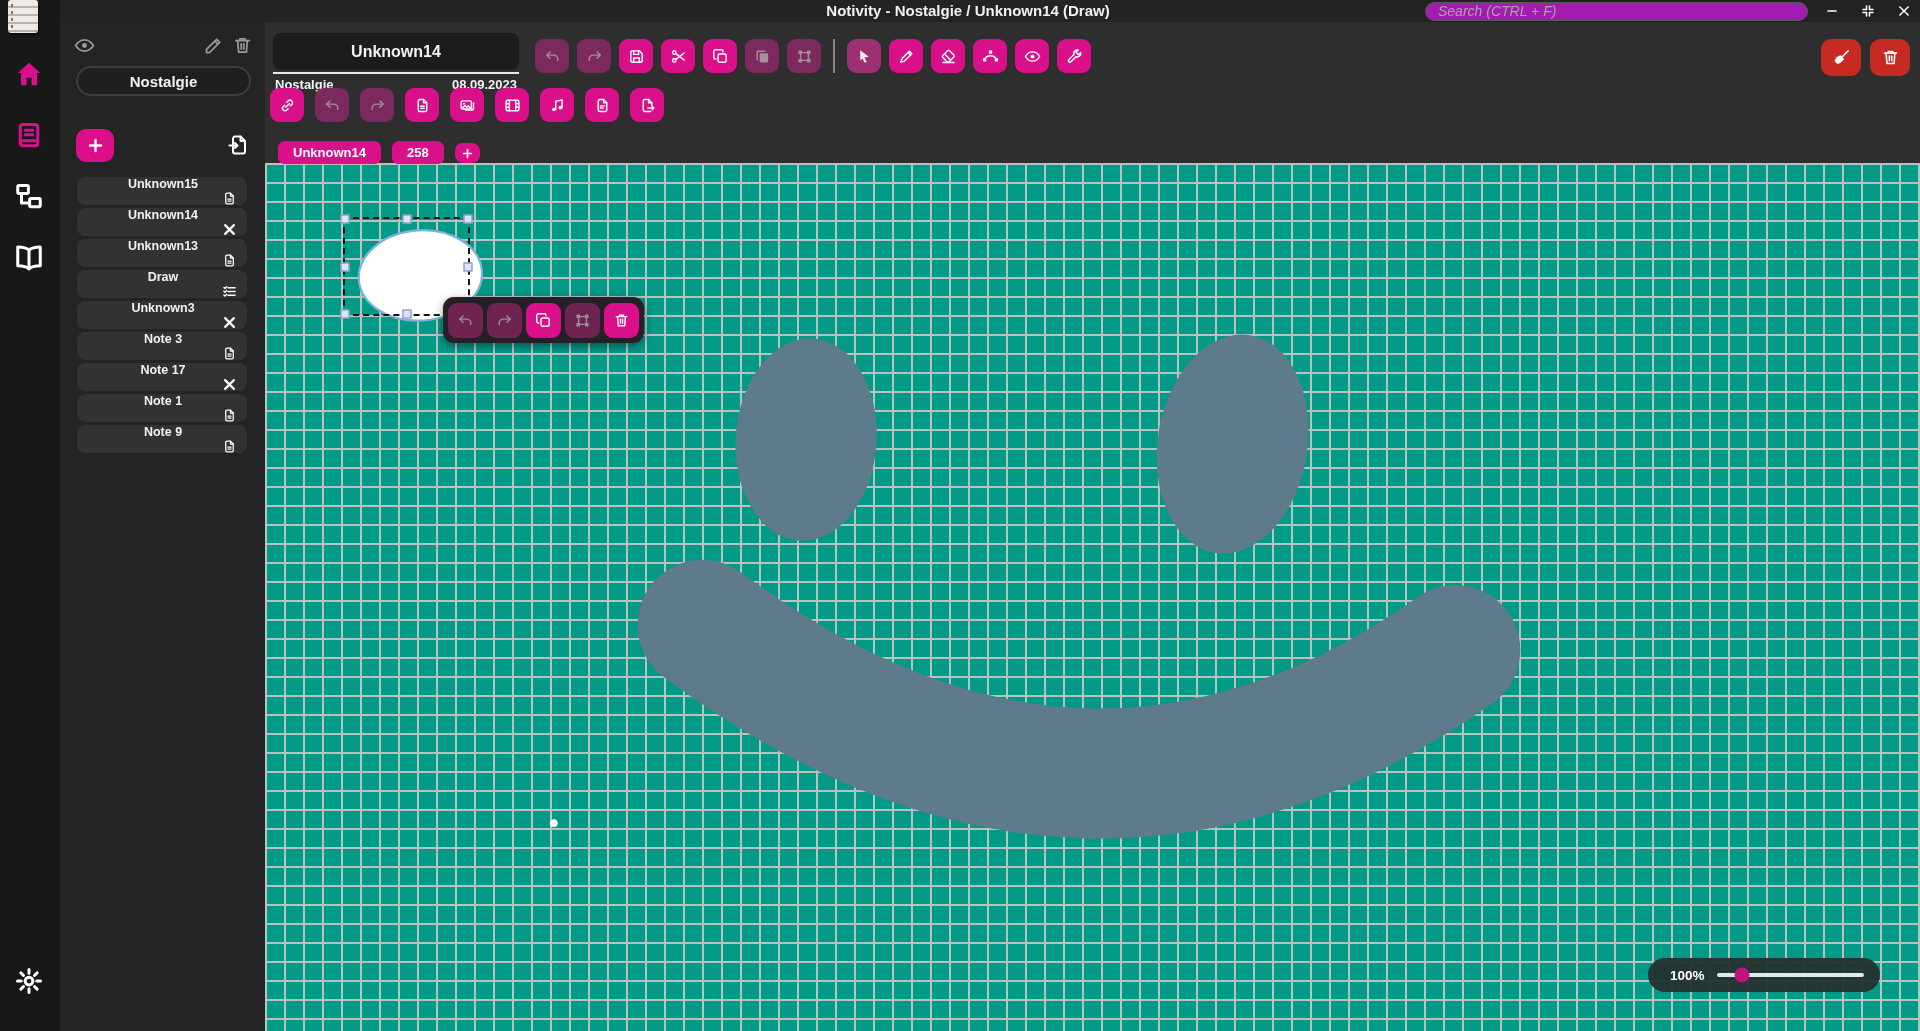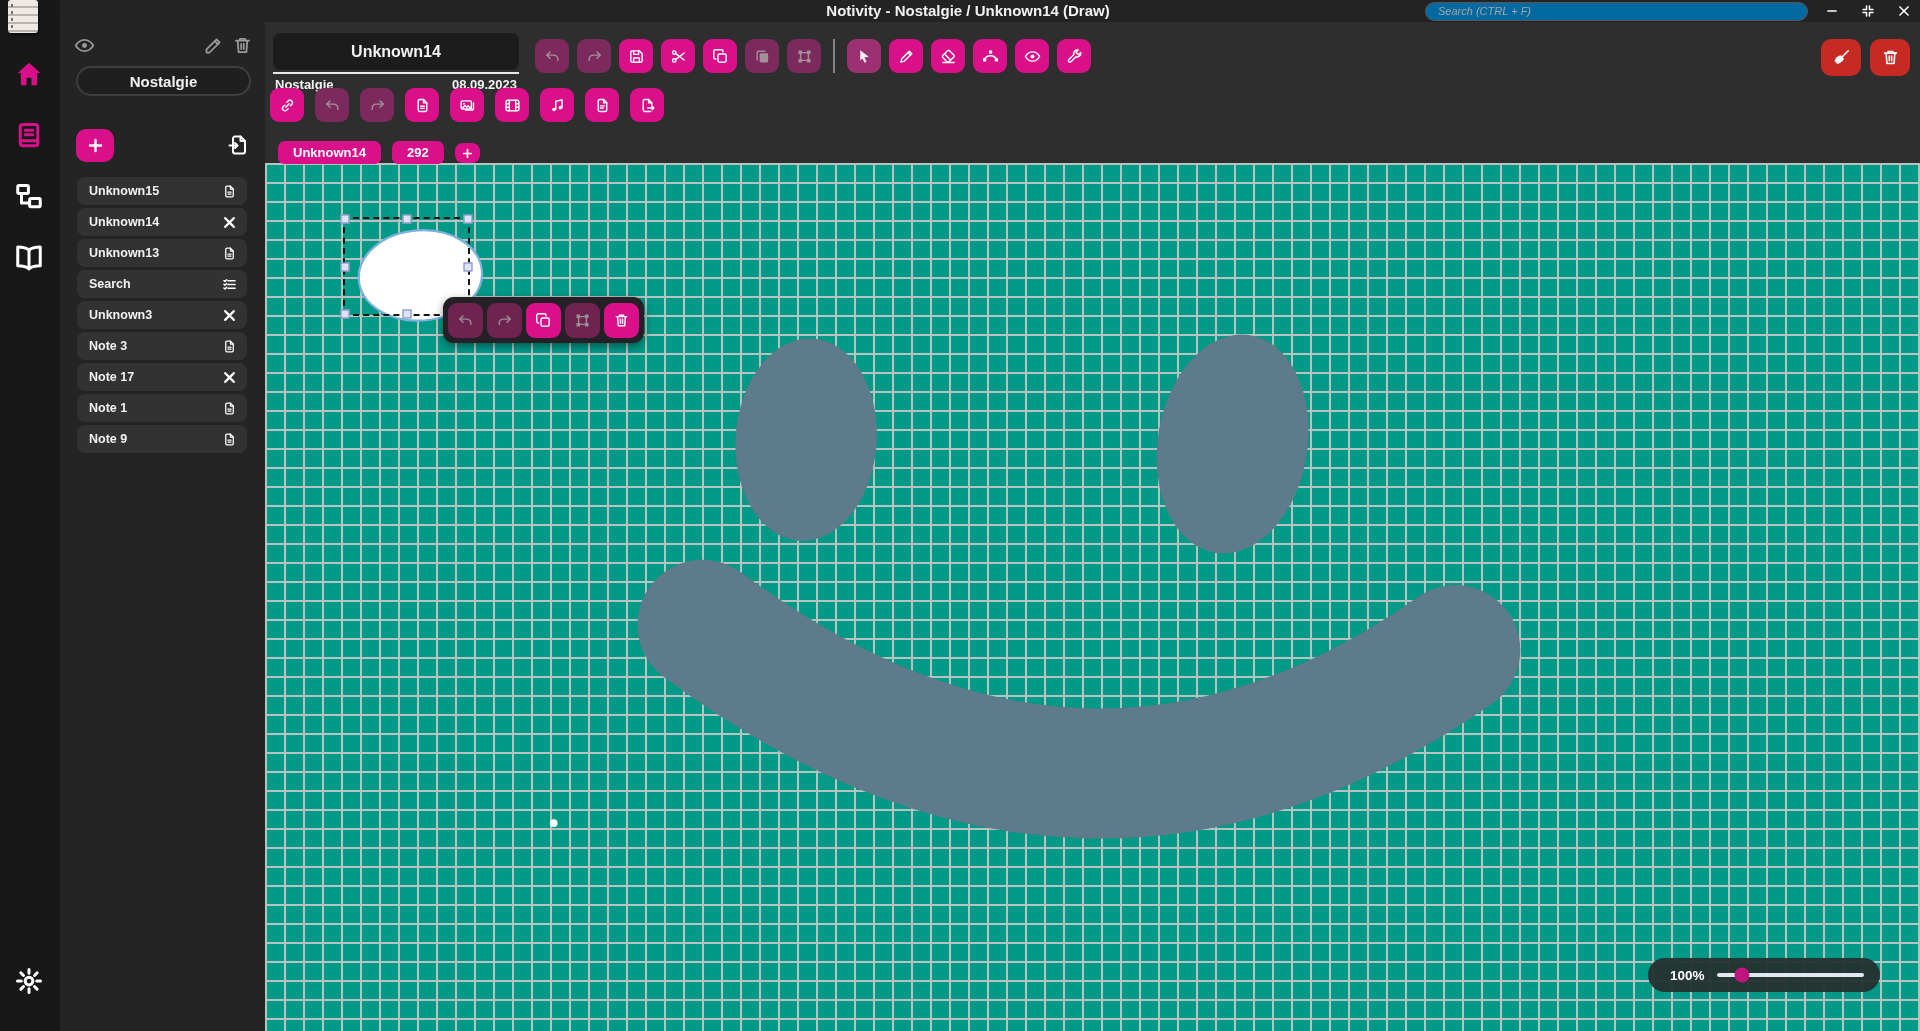--- a/index.html
+++ b/index.html
@@ -14,22 +14,22 @@
   .ic{width:1em;height:1em;display:block;}
   .ic path,.ic rect,.ic circle,.ic ellipse{stroke:currentColor;stroke-width:2;fill:none;stroke-linecap:round;stroke-linejoin:round;}
   .ic .f{fill:currentColor;stroke:none;}
   .icb{display:grid;place-items:center;}
 
   
   .titlebar{position:absolute;left:0;top:0;width:100%;height:22px;background:var(--bar-bg);z-index:5;}
   .win-title{position:absolute;left:16px;right:0;top:0;height:22px;line-height:22px;text-align:center;
     color:var(--txt);font-weight:bold;font-size:15px;}
   .tb-right{position:absolute;right:6px;top:0;height:22px;display:flex;align-items:center;gap:14px;z-index:6;}
-  .search{width:383px;height:19px;background:#0369a1;border:1px solid #585858;border-radius:10px;
-    color:#cfcfcf;font-style:italic;font-size:11px;padding:0 12px;outline:none;}
+  .search{width:383px;height:19px;background:#a21caf;border:1px solid #585858;border-radius:10px;
+    color:#cfcfcf;font-style:italic;font-size:14px;padding:0 12px;outline:none;}
   .search::placeholder{color:#a5a5a5;}
   .winbtn{width:20px;height:20px;background:transparent;color:#fff;font-size:15px;display:grid;place-items:center;cursor:pointer;}
   .winbtn .ic{width:14px;height:14px;}
   .winbtn .ic path{stroke-width:2.6;}
 
   
   .rail{position:absolute;left:0;top:0;width:60px;height:1031px;background:var(--rail-bg);z-index:7;}
   .logo{position:absolute;left:8px;top:0px;width:30px;height:33px;background:#efe9e6;border-radius:3px;
     box-shadow:1px 2px 3px rgba(0,0,0,.5);
     background-image:repeating-linear-gradient(#efe9e6 0 6px,#b9b2ae 6px 8px);}
@@ -49,21 +49,21 @@
   .nb-title{position:absolute;left:16px;right:14px;top:44px;height:30px;background:#1f1f1f;
     border:2px solid #3e3e3e;border-radius:15px;color:var(--txt);font-weight:bold;font-size:15px;
     display:grid;place-items:center;}
   .panel-actions{position:absolute;left:16px;right:14px;top:106px;height:34px;display:flex;align-items:center;}
   .add-btn{width:38px;height:33px;border-radius:10px;background:var(--pink);color:#fff;cursor:pointer;display:grid;place-items:center;}
   .add-btn .ic{width:19px;height:19px;} .add-btn .ic path{stroke-width:3;}
   .import-btn{margin-left:auto;background:transparent;color:#fff;cursor:pointer;display:grid;place-items:center;}
   .import-btn .ic{width:24px;height:24px;}
   .notes{position:absolute;left:17px;right:18px;top:155px;display:flex;flex-direction:column;gap:3px;}
   .note-item{height:28px;background:var(--item-bg);border-radius:8px;display:flex;align-items:center;
-    padding:0 10px 0 12px;color:var(--txt);cursor:pointer;}
+    padding:0 10px 0 12px;color:var(--txt);cursor:pointer;flex-direction:column;}
   .note-item .lbl{font-weight:bold;font-size:12.5px;}
   .note-item .nic{margin-left:auto;color:#fff;display:grid;place-items:center;}
   .note-item .nic .ic{width:15px;height:15px;}
 
   
   .header{position:absolute;left:265px;top:22px;right:0;height:141px;background:var(--header-bg);z-index:4;}
   .title-field{position:absolute;left:8px;top:11px;width:246px;height:37px;background:var(--field-bg);
     border-radius:8px;color:var(--txt);font-weight:bold;font-size:16px;text-align:center;outline:none;}
   .title-underline{position:absolute;left:8px;top:50px;width:246px;height:2px;background:#e8e8e8;}
   .meta{position:absolute;left:10px;top:55px;width:242px;display:flex;color:var(--txt);
@@ -242,21 +242,21 @@
           <span class="lbl">Unknown13</span>
           <span class="nic">
             <svg class="ic" viewBox="0 0 24 24" aria-hidden="true">
               <path d="M13.5 3.5H8a2 2 0 0 0-2 2v13a2 2 0 0 0 2 2h8a2 2 0 0 0 2-2V8z"></path>
               <path d="M13.5 3.5V8H18"></path>
               <path d="M9.5 13h5M9.5 16h5"></path>
             </svg>
           </span>
         </div>
         <div class="note-item">
-          <span class="lbl">Search</span>
+          <span class="lbl">Draw</span>
           <span class="nic">
             <svg class="ic" viewBox="0 0 24 24" aria-hidden="true">
               <path d="M9.5 6H21M9.5 12H21M9.5 18H21" style="stroke-width:2.2"></path>
               <path d="m3 5.5 1.7 1.7 2.8-2.8M3 11.5l1.7 1.7 2.8-2.8M3 17.5l1.7 1.7 2.8-2.8" style="stroke-width:2.2"></path>
             </svg>
           </span>
         </div>
         <div class="note-item">
           <span class="lbl">Unknown3</span>
           <span class="nic">
@@ -505,21 +505,21 @@
               <path d="M12.5 15.5H21m0 0-2.5-2.5M21 15.5 18.5 18"></path>
             </svg>
           </span>
         </button>
       </div>
     <div class="tabs" id="tabs">
         <button class="tab">
           <span>Unknown14</span>
         </button>
         <button class="tab">
-          <span>292</span>
+          <span>258</span>
         </button>
         <button class="tab-add">
           <svg class="ic" viewBox="0 0 24 24" aria-hidden="true">
             <path d="M12 5v14M5 12h14"></path>
           </svg>
         </button>
       </div>
     <div id="canvas-actions">
         <button class="tb red">
           <span class="icb">

